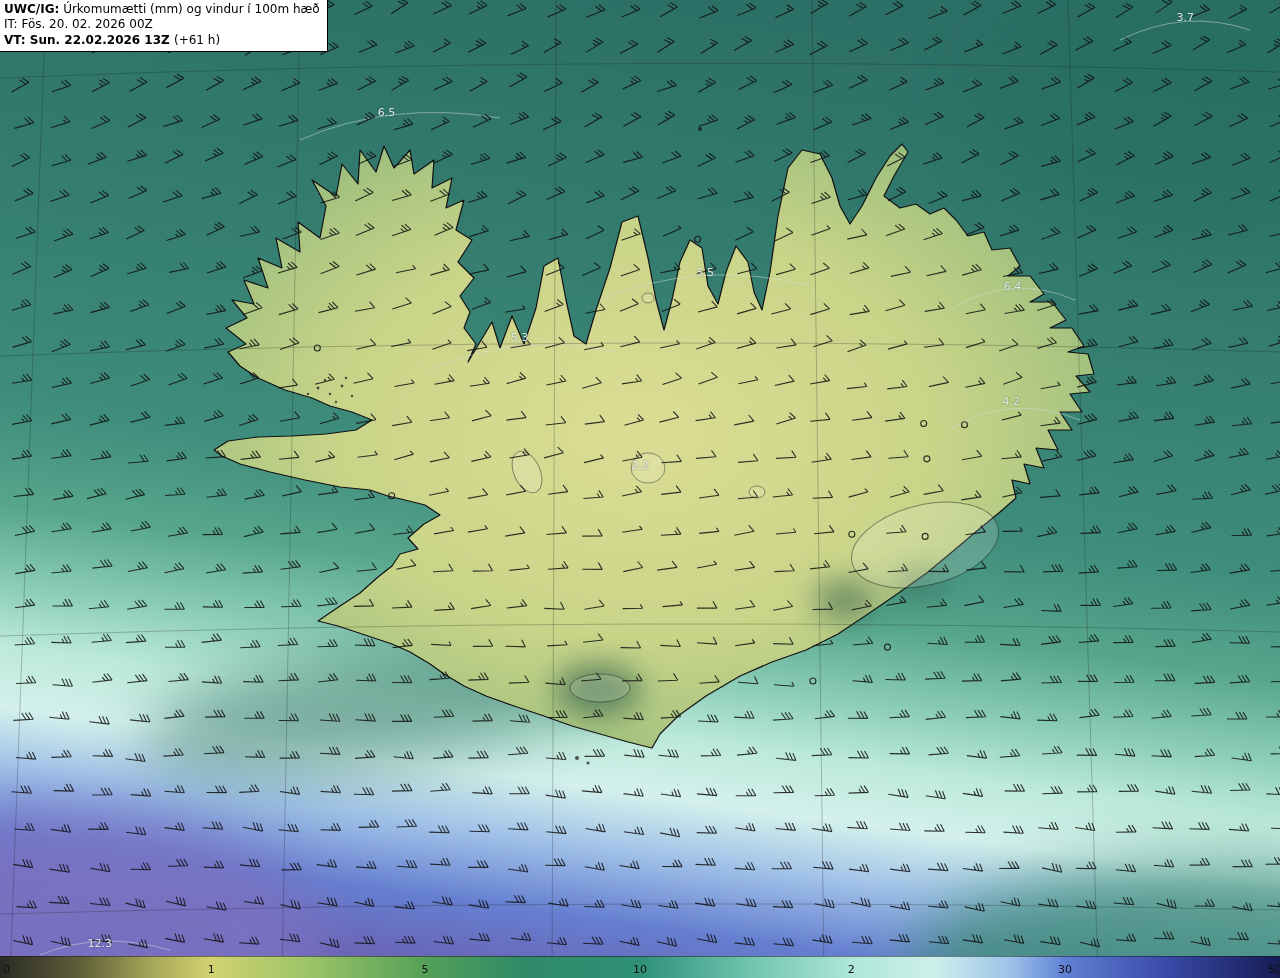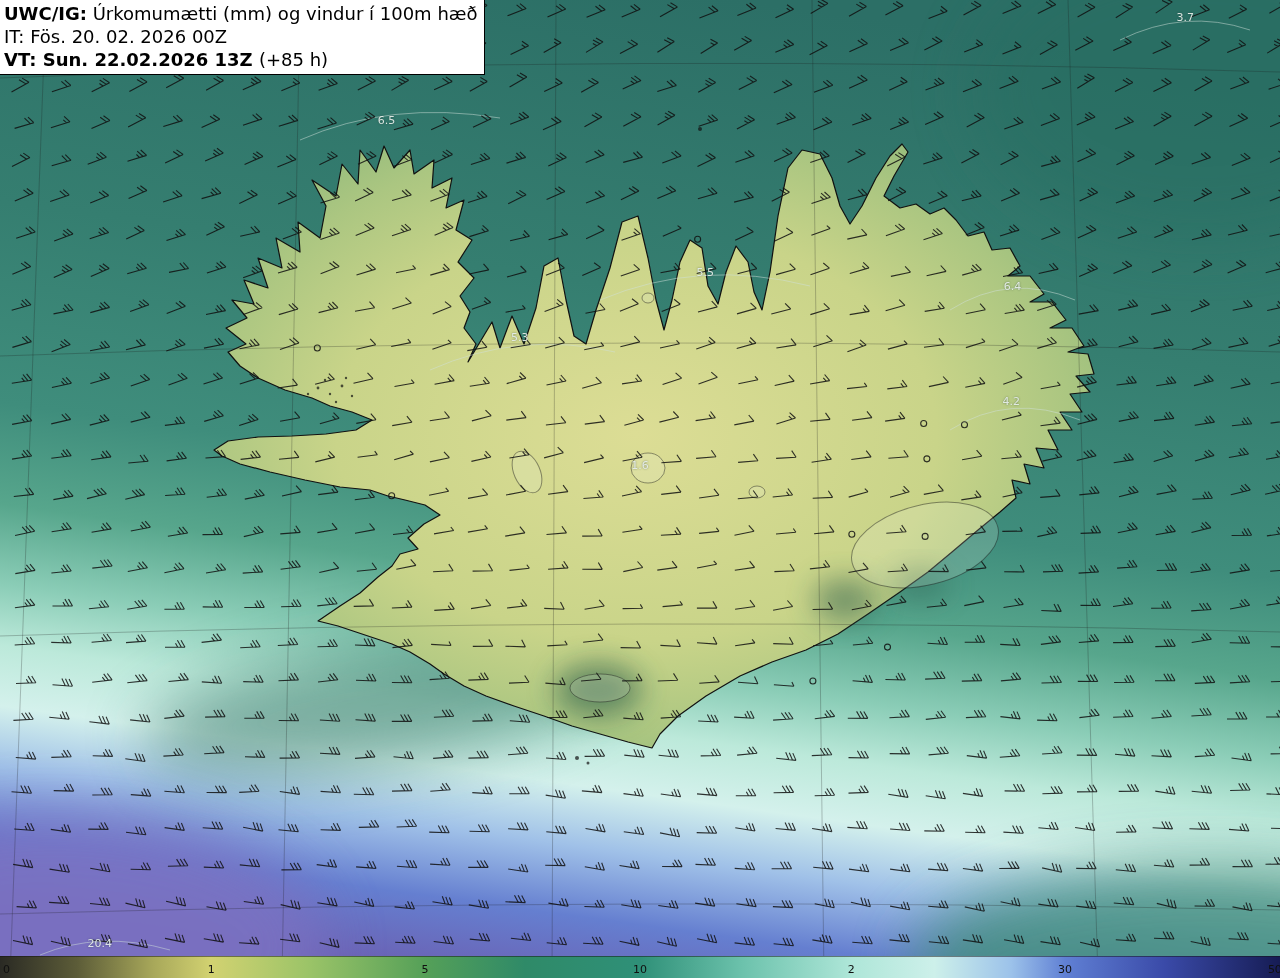--- a/index.html
+++ b/index.html
@@ -12,21 +12,21 @@
   #labels{position:absolute;left:0;top:0;width:1280px;height:978px;pointer-events:none;}
   .contour-label{
     position:absolute;transform:translate(-50%,-50%);
     font-size:11px;color:rgba(232,240,236,0.92);
     text-shadow:0 0 2px rgba(30,50,45,0.55);
     white-space:nowrap;
   }
   .title-box{
     position:absolute;left:0;top:0;z-index:20;
     background:#ffffff;border:1px solid #000;border-left:none;border-top:none;
-    padding:2px 7px 3px 4px;font-size:18px;line-height:1.28;color:#000;
+    padding:2px 7px 3px 4px;font-size:12px;line-height:1.28;color:#000;
     white-space:nowrap;
   }
   .title-box b{font-weight:bold;}
   #colorbar{
     position:absolute;left:0;bottom:0;width:1280px;height:21px;z-index:15;
     border-top:1px solid rgba(20,20,20,0.5);
   }
   .cb-tick{
     position:absolute;bottom:3px;transform:translateX(-50%);
     font-size:11px;color:#101010;line-height:1;
@@ -130,44 +130,44 @@
       <circle cx="391.6459570546431" cy="495.6905178973175" r="3" fill="none" stroke="#101010" stroke-width="1.1" stroke-opacity="0.85"></circle>
       <circle cx="851.842049028146" cy="534.2564887591725" r="3" fill="none" stroke="#101010" stroke-width="1.1" stroke-opacity="0.85"></circle>
       <circle cx="925.1298552426006" cy="536.4170558515034" r="3" fill="none" stroke="#101010" stroke-width="1.1" stroke-opacity="0.85"></circle>
       <circle cx="887.4986886960032" cy="647.0884307377419" r="3" fill="none" stroke="#101010" stroke-width="1.1" stroke-opacity="0.85"></circle>
       <circle cx="812.9007572550181" cy="680.9924814617261" r="3" fill="none" stroke="#101010" stroke-width="1.1" stroke-opacity="0.85"></circle>
     </g>
 </svg>
 
 <div id="labels">
     <div class="contour-label" style="left: 92.6%; top: 1.7%;">3.7</div>
-    <div class="contour-label" style="left: 30.2%; top: 11.5%; margin-top: 8px;">6.5</div>
+    <div class="contour-label" style="left: 30.2%; top: 11.5%;">6.5</div>
     <div class="contour-label" style="left: 55.1%; top: 27.8%;">5.5</div>
     <div class="contour-label" style="left: 79.1%; top: 29.2%;">6.4</div>
     <div class="contour-label" style="left: 40.6%; top: 34.5%;">5.3</div>
     <div class="contour-label" style="left: 79%; top: 41%;">4.2</div>
-    <div class="contour-label" style="left: 50%; top: 47.5%;">1.6</div>
-    <div class="contour-label" style="left: 7.8%; top: 96.4%;">20.4</div>
+    <div class="contour-label" style="left: 50%; top: 47.5%;">2.2</div>
+    <div class="contour-label" style="left: 7.8%; top: 96.4%;">12.3</div>
   </div>
 
 <div class="title-box">
   <div>
     <b>UWC/IG:</b>
     <span>Úrkomumætti (mm) og vindur í 100m hæð</span>
   </div>
   <div>
     <span>IT:</span>
     <span>Fös. 20. 02. 2026 00Z</span>
   </div>
   <div>
     <b>
       <span>VT:</span>
       <span>Sun. 22.02.2026 13Z</span>
     </b>
-    <span>(+85 h)</span>
+    <span>(+61 h)</span>
   </div>
 </div>
 
 <div id="colorbar" style="background: linear-gradient(to right, rgb(42, 42, 36) 0%, rgb(92, 92, 56) 6%, rgb(168, 168, 90) 12%, rgb(210, 210, 113) 16.5%, rgb(156, 196, 104) 24%, rgb(85, 160, 88) 33.2%, rgb(47, 138, 104) 41%, rgb(47, 144, 120) 50%, rgb(108, 194, 172) 58%, rgb(174, 230, 216) 66.5%, rgb(205, 240, 234) 73%, rgb(156, 194, 234) 79%, rgb(96, 128, 212) 83.2%, rgb(58, 74, 168) 91%, rgb(22, 28, 84) 100%);">
     <span class="cb-tick" style="left: 0.5%;">0</span>
     <span class="cb-tick" style="left: 16.5%;">1</span>
     <span class="cb-tick" style="left: 33.2%;">5</span>
     <span class="cb-tick" style="left: 50%;">10</span>
     <span class="cb-tick" style="left: 66.5%;">2</span>
     <span class="cb-tick" style="left: 83.2%;">30</span>

